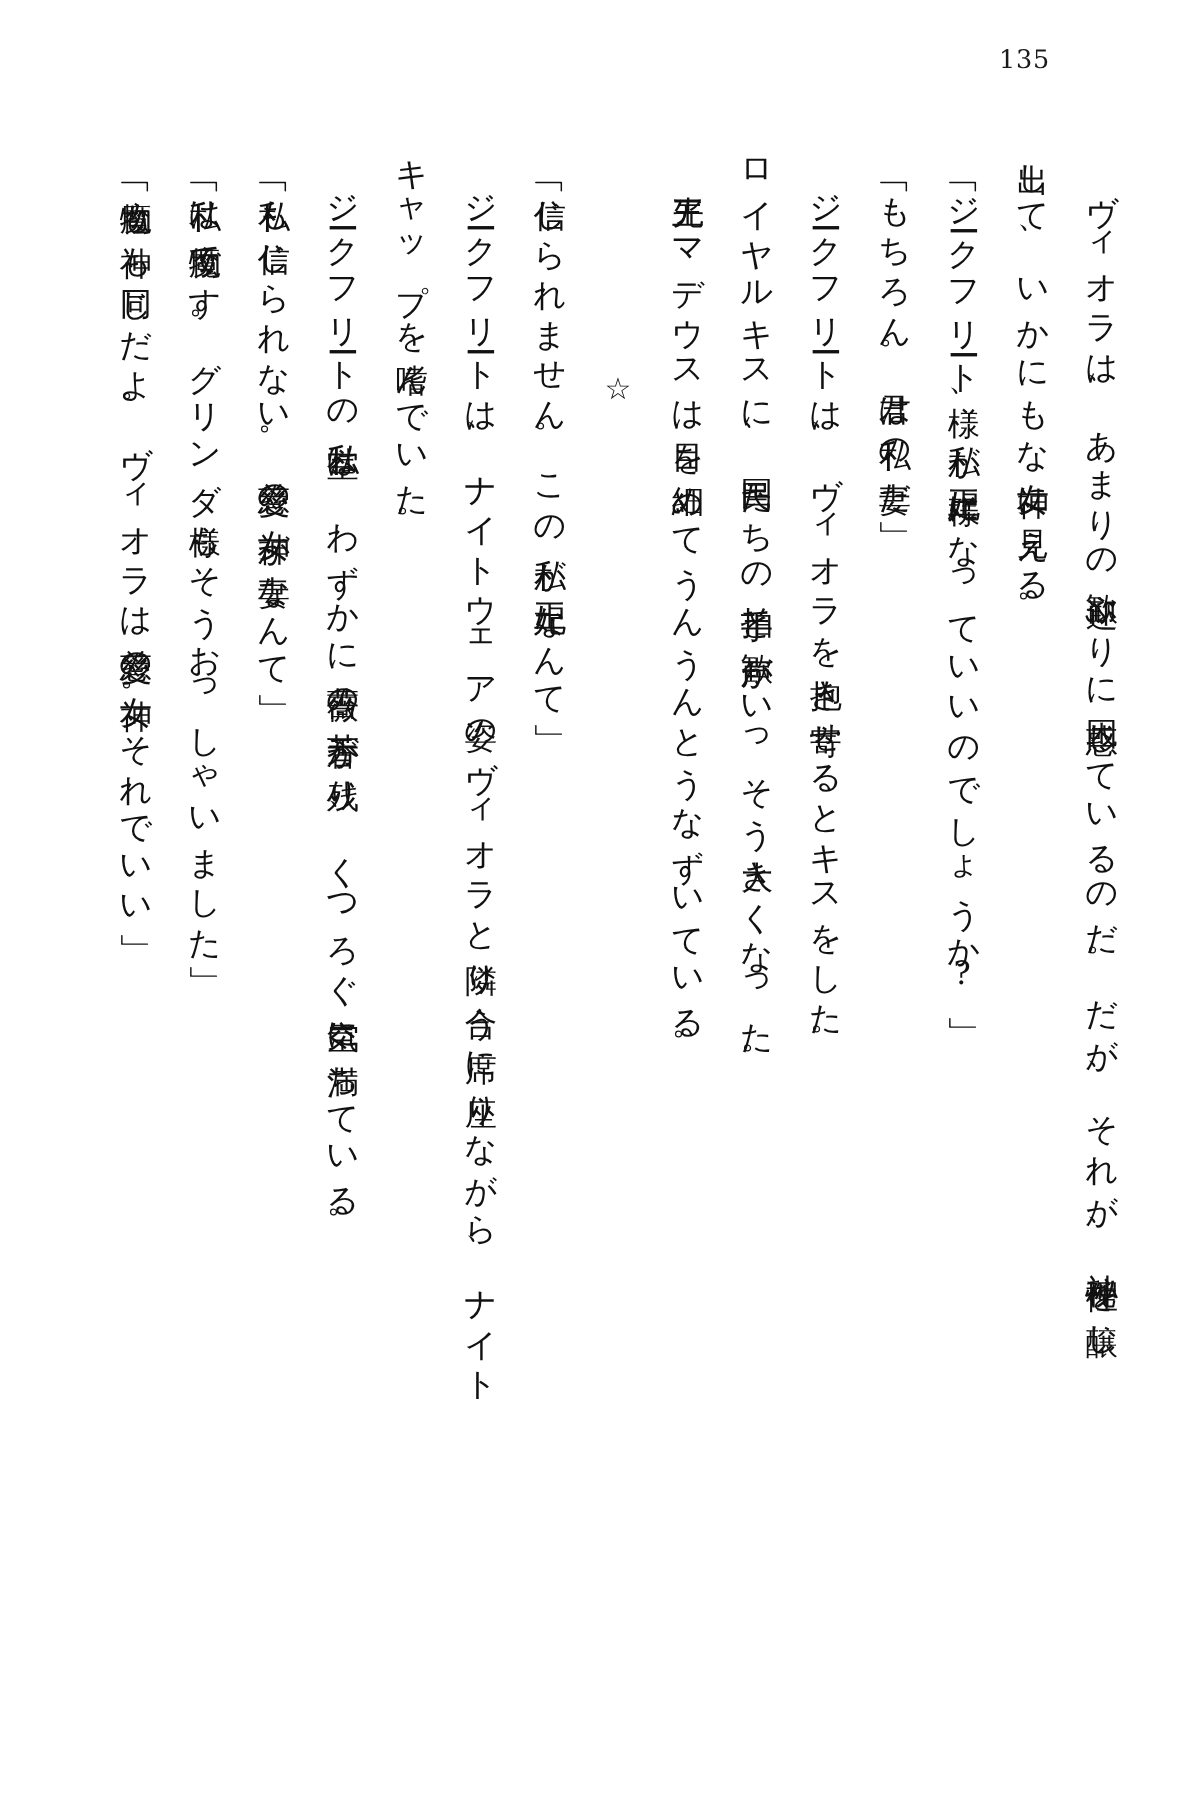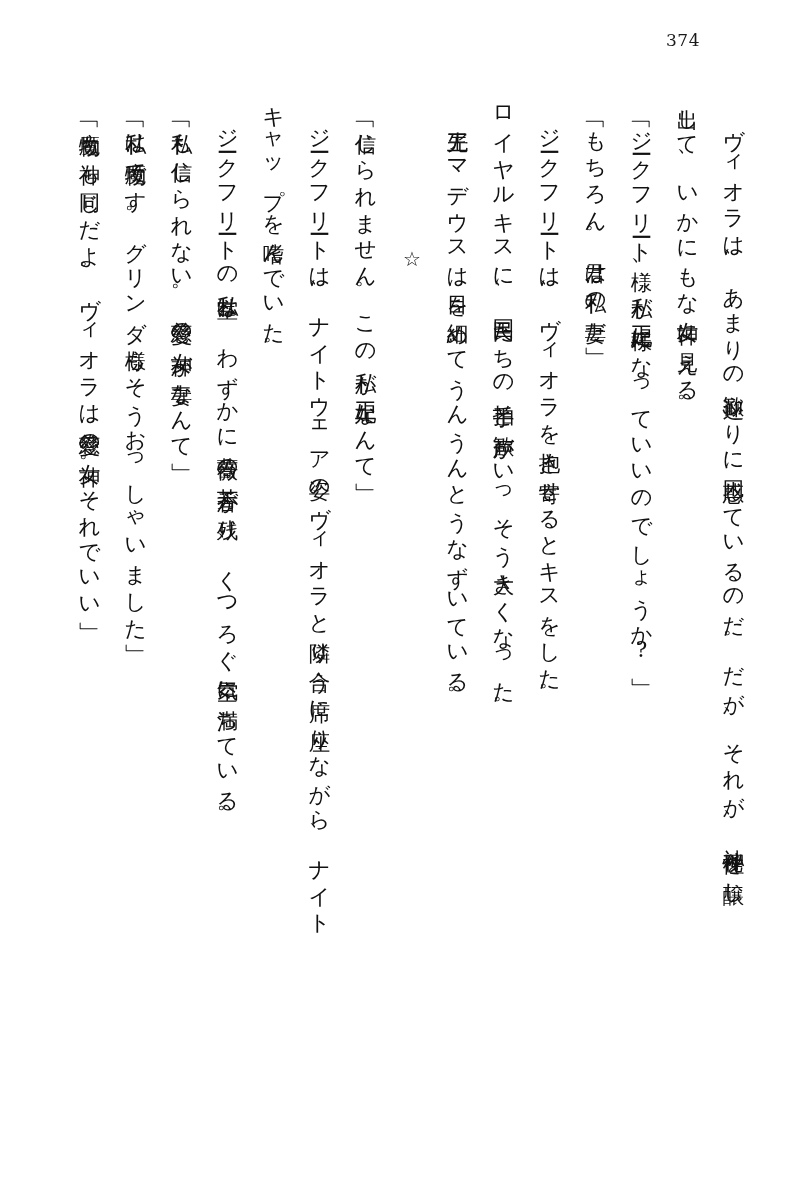--- a/index.html
+++ b/index.html
@@ -75,21 +75,21 @@
     letter-spacing: 0;
     padding-top: 155px;
     color: #111111;
   }
 </style>
 </head>
 <body>
 
 <div class="page">
 
-  <div class="page-number">374</div>
+  <div class="page-number">135</div>
 
   <div class="text-block">
     <div class="col indent">ヴィオラは、あまりの歓迎ぶりに困惑しているのだ。だが、それが、神秘性を醸し</div>
     <div class="col">出して、いかにもな女神に見える。</div>
     <div class="col indent">「ジークフリート様、私が王妃様になっていいのでしょうか?」</div>
     <div class="col indent">「もちろん。君は私の妻だ」</div>
     <div class="col indent">ジークフリートは、ヴィオラを抱き寄せるとキスをした。</div>
     <div class="col">ロイヤルキスに、国民たちの拍手と歓声がいっそう大きくなった。</div>
     <div class="col indent">先王アマデウスは目を細めてうんうんとうなずいている。</div>
     <div class="col mark">☆</div>

